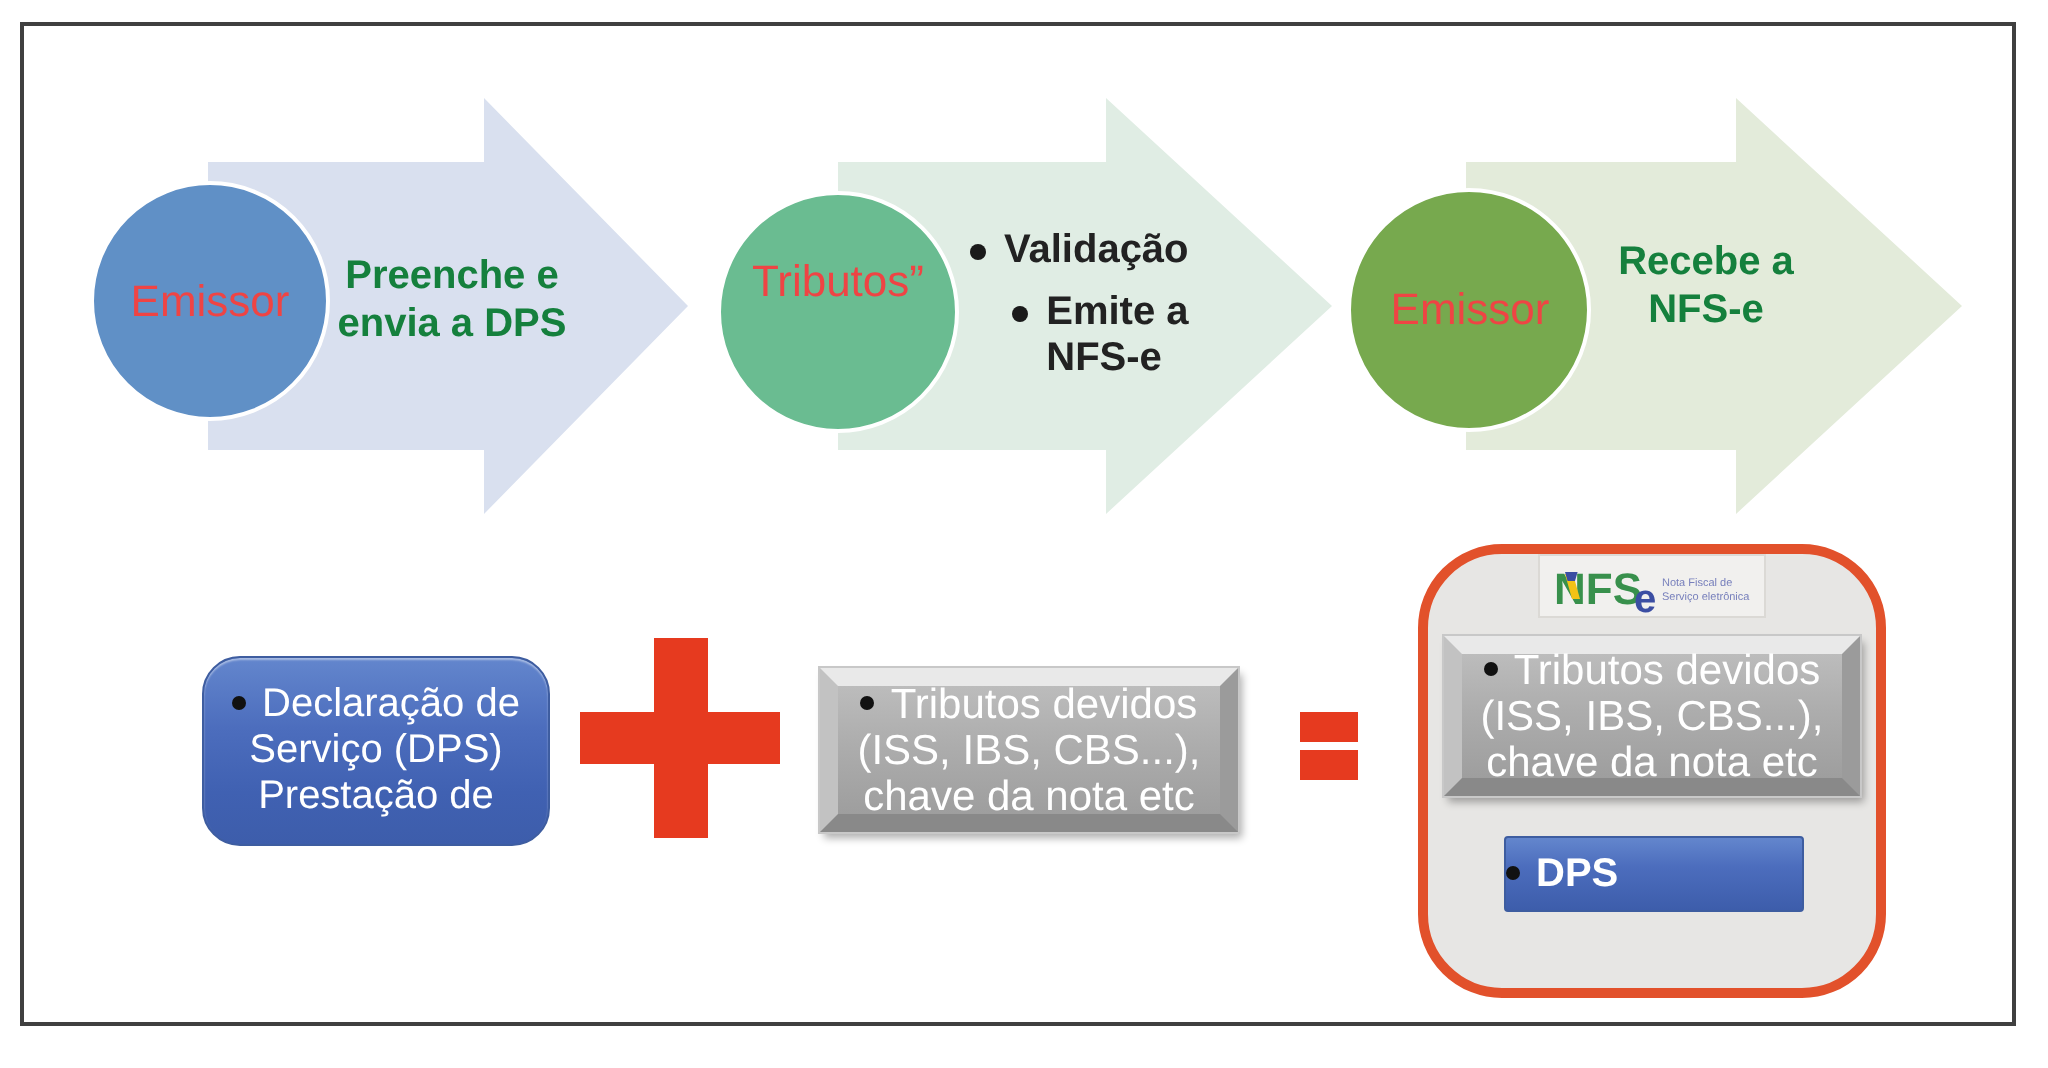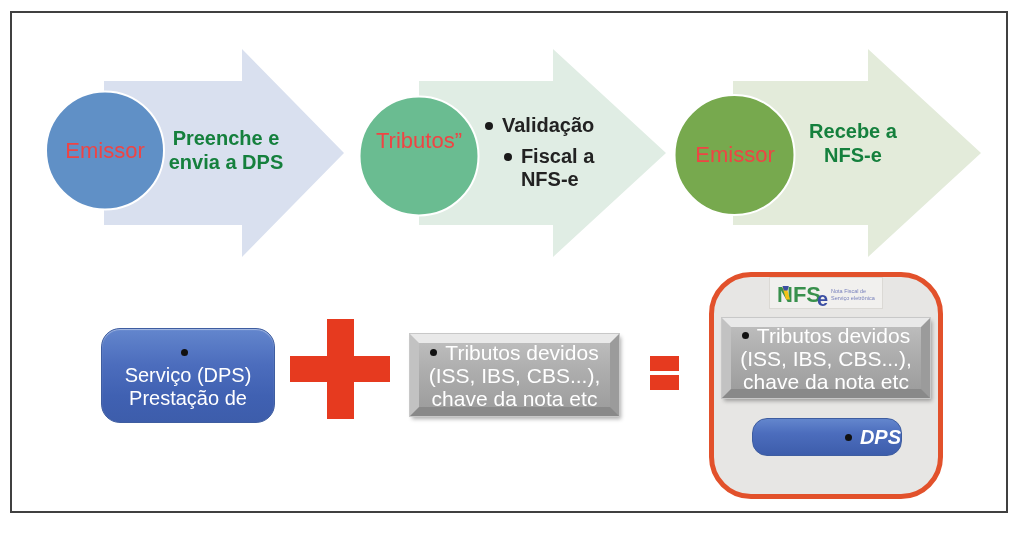--- a/index.html
+++ b/index.html
@@ -34,24 +34,24 @@
             box-shadow:0 0 0 1px #c8c8c8, 2px 3px 4px rgba(0,0,0,.32);
             display:flex;flex-direction:column;justify-content:center;}
   .gray-box .box-line{font-size:21px;line-height:23px;}
   .gray-mid{left:410px;top:334px;width:209px;height:82px;}
   .gray-result{left:722px;top:318px;width:208px;height:80px;}
 
   .result-container{position:absolute;left:709px;top:272px;width:234px;height:227px;border-radius:42px;
                     border:5px solid #e2512b;background:#e7e6e4;box-sizing:border-box;}
   .logo-box{position:absolute;left:769px;top:277px;width:114px;height:32px;background:#f1f0ee;
             border:1px solid #dbd9d5;box-sizing:border-box;}
-  .dps-box{position:absolute;left:752px;top:418px;width:148px;height:36px;border-radius:15px;
+  .dps-box{position:absolute;left:752px;top:418px;width:148px;height:36px;border-radius:2px;
            background:linear-gradient(180deg,#6386cd 0%,#4c6dbd 40%,#3d5dab 100%);
            border:1px solid #3e5da0;
-           display:flex;align-items:center;justify-content:flex-end;font-style:italic;}
+           display:flex;align-items:center;justify-content:flex-start;}
   .dps-box .box-line{font-size:20px;font-weight:700;}
 </style>
 </head>
 <body>
 
 <div class="stage">
 
   <div class="frame"></div>
 
   <svg class="shape-layer" viewBox="0 0 1024 534">
@@ -85,36 +85,36 @@
   <div class="bullet-list" style="left:485px;top:114px;align-items:flex-end;">
     <div class="bullet-item">
       <span class="dot"></span>
       <span class="btxt">
         <div>Validação</div>
       </span>
     </div>
     <div class="bullet-item">
       <span class="dot"></span>
       <span class="btxt">
-        <div>Fiscal a</div>
+        <div>Emite a</div>
         <div>NFS-e</div>
       </span>
     </div>
   </div>
 
   <div class="circle-label" style="left:676px;top:144px;width:118px;">
     <div>Emissor</div>
   </div>
   <div class="step-text" style="left:790px;top:119px;width:126px;">
     <div>Recebe a</div>
     <div>NFS-e</div>
   </div>
 
   <div class="blue-box">
-    <div class="box-line"><span class="inline-dot"></span></div>
+    <div class="box-line"><span class="inline-dot"></span><span>Declaração de</span></div>
     <div class="box-line">Serviço (DPS)</div>
     <div class="box-line">Prestação de</div>
   </div>
 
   <div class="gray-box gray-mid">
     <div class="box-line"><span class="inline-dot"></span><span>Tributos devidos</span></div>
     <div class="box-line">(ISS, IBS, CBS...),</div>
     <div class="box-line">chave da nota etc</div>
   </div>
 

